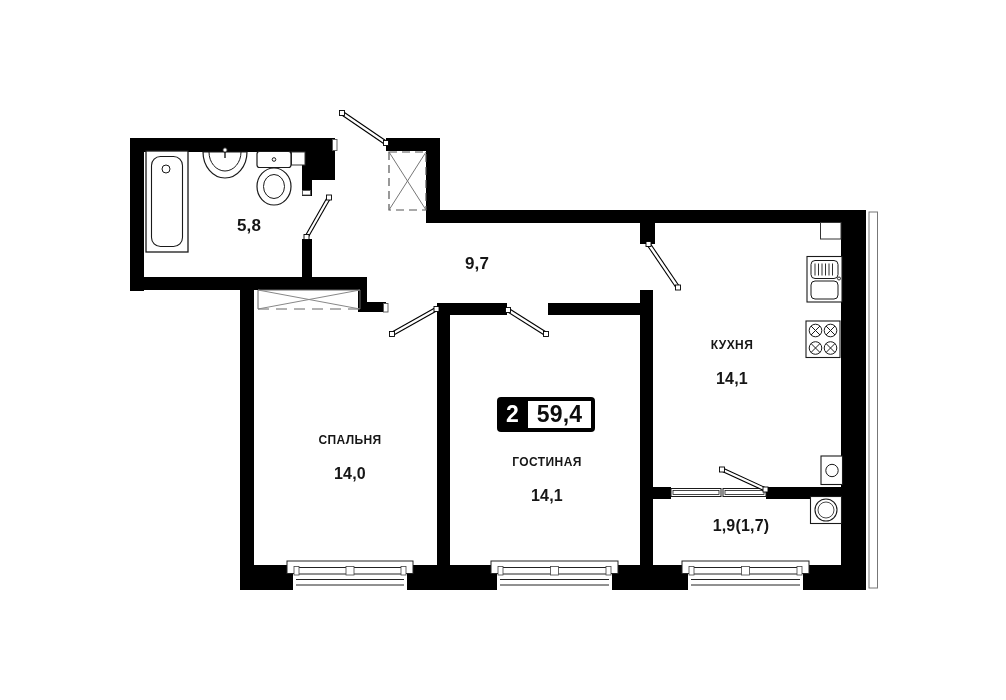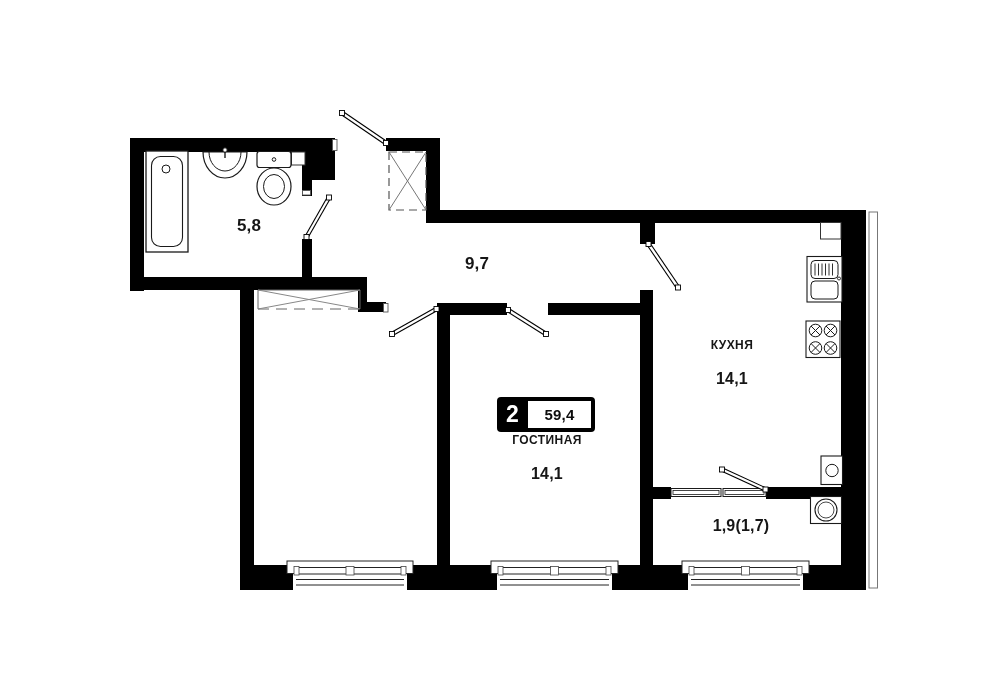--- a/index.html
+++ b/index.html
@@ -21,21 +21,21 @@
     position:absolute;left:497px;top:397px;width:98px;height:35px;
     background:#000;border-radius:4px;display:flex;align-items:stretch;
     box-sizing:border-box;padding:4px 4px 4px 0;
   }
   .badge-rooms{
     width:31px;display:flex;align-items:center;justify-content:center;
     color:#fff;font-size:23px;font-weight:700;
   }
   .badge-area{
     flex:1;background:#fff;display:flex;align-items:center;justify-content:center;
-    color:#0c0c0c;font-size:15px;font-weight:700;letter-spacing:.2px;
+    color:#0c0c0c;font-size:23px;font-weight:700;letter-spacing:.2px;
   }
 </style>
 </head>
 <body>
 
 <div class="stage">
 
 <svg width="1006" height="700" viewBox="0 0 1006 700">
 
   <g fill="#000">
@@ -224,22 +224,26 @@
 </svg>
 
 <div class="lbl small-area" style="left:249px;top:226px;">
   <span class="area">5,8</span>
 </div>
 
 <div class="lbl small-area" style="left:477px;top:264px;text-align:right;">
   <span class="area">9,7</span>
 </div>
 
-
-<div class="lbl" style="left:547px;top:458px;">
+<div class="lbl" style="left:350px;top:458px;">
+  <div class="room-name">СПАЛЬНЯ</div>
+  <div class="room-area area">14,0</div>
+</div>
+
+<div class="lbl" style="left:547px;top:480px;">
   <div class="room-name">ГОСТИНАЯ</div>
   <div class="room-area area">14,1</div>
 </div>
 
 <div class="lbl" style="left:732px;top:363px;">
   <div class="room-name">КУХНЯ</div>
   <div class="room-area area">14,1</div>
 </div>
 
 <div class="lbl" style="left:741px;top:526px;font-size:16px;">

